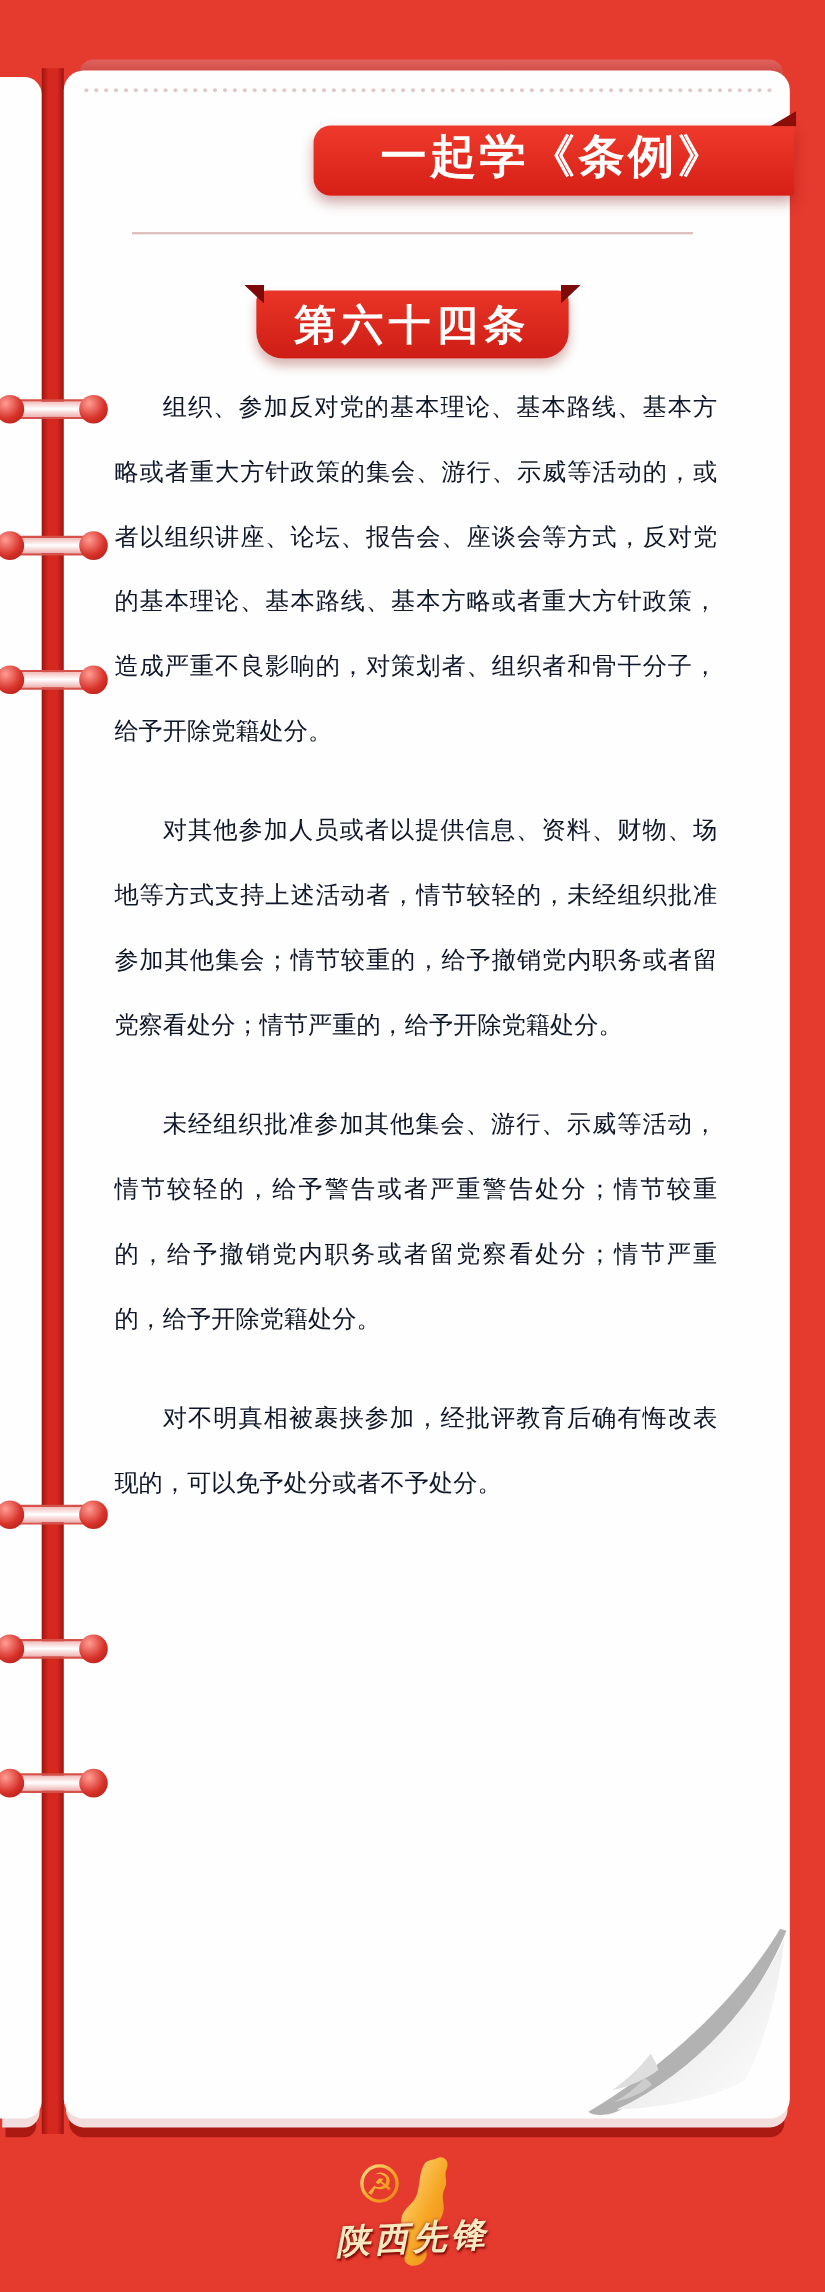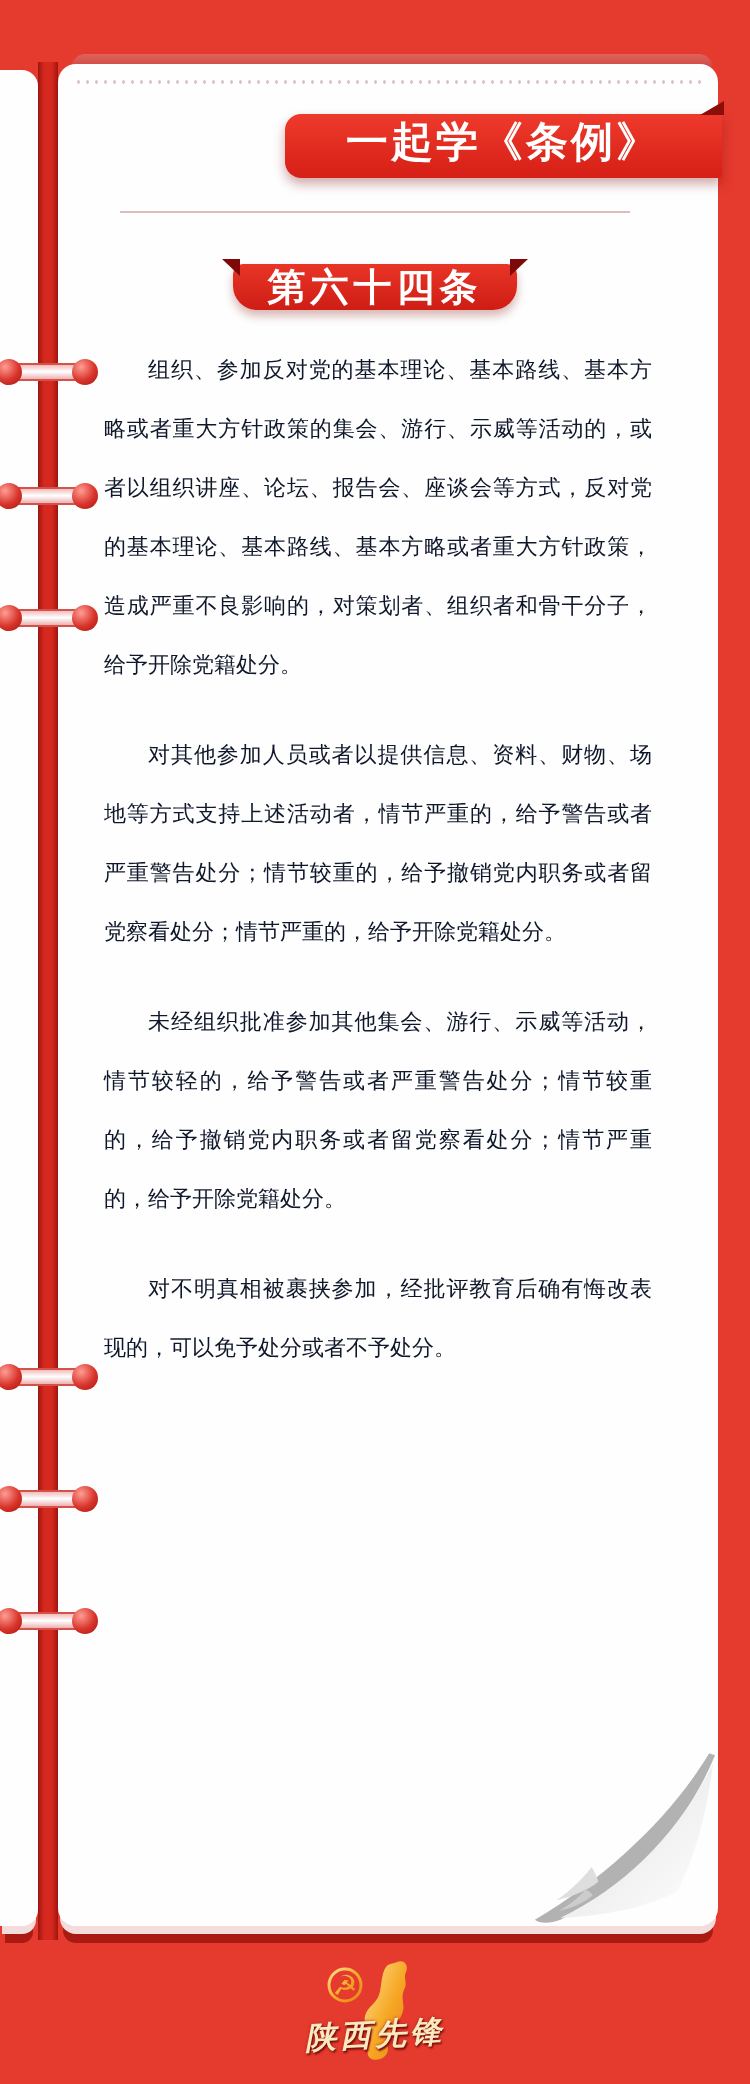--- a/index.html
+++ b/index.html
@@ -50,21 +50,21 @@
     position:absolute;right:-2px;top:-13px;width:24px;height:14px;
     background:#8c0e08;
     clip-path:polygon(0 100%,100% 100%,100% 0);
   }
   .divider{
     position:absolute;left:120px;top:211px;width:510px;height:2px;
     background:#dcbdbd;
   }
   
   .ribbon{
-    position:absolute;left:233px;top:264px;width:284px;height:46px;
+    position:absolute;left:233px;top:264px;width:284px;height:62px;
     background:linear-gradient(180deg,#e93527 0%,#ce1d15 100%);
     border-radius:10px 10px 24px 24px;
     display:flex;align-items:center;justify-content:center;
     color:#fff;font-size:38px;font-weight:bold;letter-spacing:5px;
     box-shadow:0 6px 10px rgba(130,15,8,.3);
     z-index:4;
   }
   .ribbon-fold-l{
     position:absolute;left:-11px;top:-5px;width:18px;height:17px;
     background:#7d0a08;clip-path:polygon(0 0,100% 0,100% 100%);
@@ -172,21 +172,21 @@
 <div class="divider"></div>
 
 <div class="ribbon">
   <span class="ribbon-fold-l"></span>
   <span class="ribbon-fold-r"></span>
   <span>第六十四条</span>
 </div>
 
 <div class="content">
   <p>组织、参加反对党的基本理论、基本路线、基本方略或者重大方针政策的集会、游行、示威等活动的，或者以组织讲座、论坛、报告会、座谈会等方式，反对党的基本理论、基本路线、基本方略或者重大方针政策，造成严重不良影响的，对策划者、组织者和骨干分子，给予开除党籍处分。</p>
-  <p>对其他参加人员或者以提供信息、资料、财物、场地等方式支持上述活动者，情节严重的，给予警告或者严重警告处分；情节较重的，给予撤销党内职务或者留党察看处分；情节严重的，给予开除党籍处分。</p>
+  <p>对其他参加人员或者以提供信息、资料、财物、场地等方式支持上述活动者，情节较轻的，未经组织批准参加其他集会；情节较重的，给予撤销党内职务或者留党察看处分；情节严重的，给予开除党籍处分。</p>
   <p>未经组织批准参加其他集会、游行、示威等活动，情节较轻的，给予警告或者严重警告处分；情节较重的，给予撤销党内职务或者留党察看处分；情节严重的，给予开除党籍处分。</p>
   <p>对不明真相被裹挟参加，经批评教育后确有悔改表现的，可以免予处分或者不予处分。</p>
 </div>
 
 <div class="footer-logo">
   <svg width="150" height="104" viewBox="0 0 130 104">
     <defs>
       <linearGradient id="gold" x1="0" y1="0" x2="1" y2="1">
         <stop offset="0" stop-color="#ffe08a"></stop>
         <stop offset="0.55" stop-color="#f6a623"></stop>

